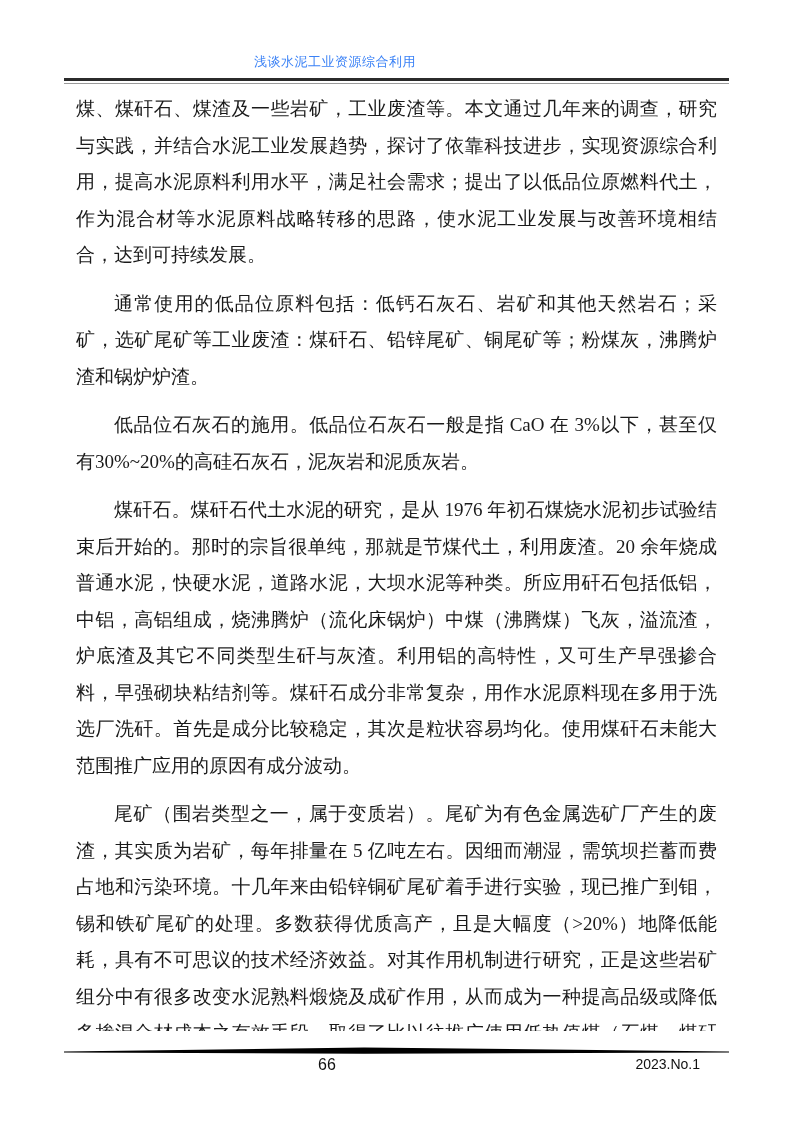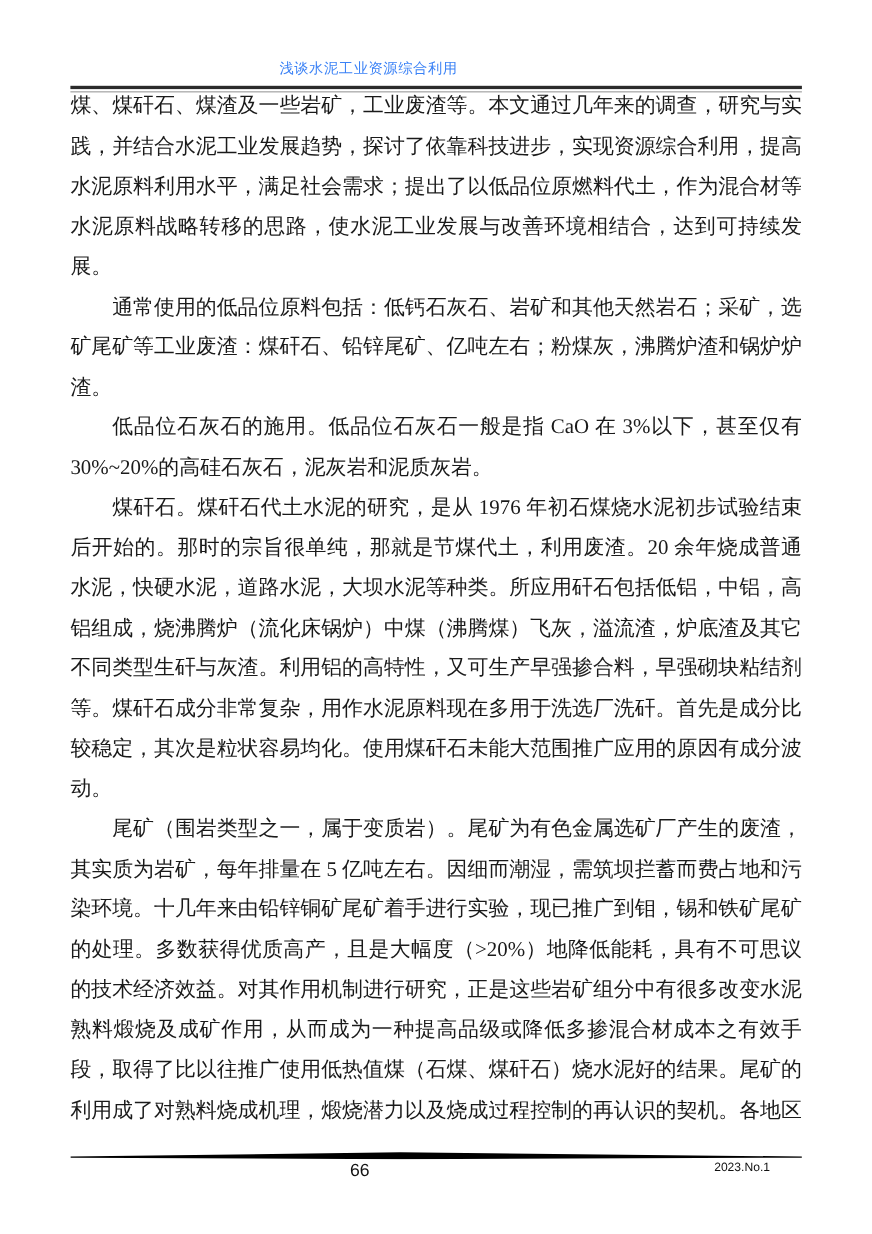--- a/index.html
+++ b/index.html
@@ -53,21 +53,21 @@
     width: 665px;
     height: 952px;
     overflow: hidden;
     color: #1a1a1a;
     font-size: 19px;
     line-height: 36.5px;
     text-align: justify;
     text-justify: inter-ideograph;
   }
   .para {
-    margin: 0;
+    margin: 12px;
     padding: 0;
   }
   .para-indent {
     text-indent: 2em;
   }
 
   
   .footer-rule {
     position: absolute;
     top: 1047px;
@@ -83,38 +83,38 @@
     font-family: "Liberation Sans", sans-serif;
     font-size: 16px;
     color: #111111;
   }
   .footer-issue {
     position: absolute;
     top: 1056px;
     left: 700px;
     transform: translateX(-100%);
     font-family: "Liberation Sans", sans-serif;
-    font-size: 11px;
+    font-size: 14px;
     color: #111111;
     white-space: nowrap;
     text-align: right;
   }
 </style>
 </head>
 <body>
 
 <div class="page">
 
   <div class="header-title">浅谈水泥工业资源综合利用</div>
   <div class="header-rule-dark"></div>
   <div class="header-rule-light"></div>
 
   <div class="body-text">
     <p class="para">煤、煤矸石、煤渣及一些岩矿，工业废渣等。本文通过几年来的调查，研究与实践，并结合水泥工业发展趋势，探讨了依靠科技进步，实现资源综合利用，提高水泥原料利用水平，满足社会需求；提出了以低品位原燃料代土，作为混合材等水泥原料战略转移的思路，使水泥工业发展与改善环境相结合，达到可持续发展。</p>
-    <p class="para para-indent">通常使用的低品位原料包括：低钙石灰石、岩矿和其他天然岩石；采矿，选矿尾矿等工业废渣：煤矸石、铅锌尾矿、亿吨左右；粉煤灰，沸腾炉渣和锅炉炉渣。</p>
+    <p class="para para-indent">通常使用的低品位原料包括：低钙石灰石、岩矿和其他天然岩石；采矿，选矿尾矿等工业废渣：煤矸石、铅锌尾矿、铜尾矿等；粉煤灰，沸腾炉渣和锅炉炉渣。</p>
     <p class="para para-indent">低品位石灰石的施用。低品位石灰石一般是指 CaO 在 3%以下，甚至仅有30%~20%的高硅石灰石，泥灰岩和泥质灰岩。</p>
     <p class="para para-indent">煤矸石。煤矸石代土水泥的研究，是从 1976 年初石煤烧水泥初步试验结束后开始的。那时的宗旨很单纯，那就是节煤代土，利用废渣。20 余年烧成普通水泥，快硬水泥，道路水泥，大坝水泥等种类。所应用矸石包括低铝，中铝，高铝组成，烧沸腾炉（流化床锅炉）中煤（沸腾煤）飞灰，溢流渣，炉底渣及其它不同类型生矸与灰渣。利用铝的高特性，又可生产早强掺合料，早强砌块粘结剂等。煤矸石成分非常复杂，用作水泥原料现在多用于洗选厂洗矸。首先是成分比较稳定，其次是粒状容易均化。使用煤矸石未能大范围推广应用的原因有成分波动。</p>
     <p class="para para-indent">尾矿（围岩类型之一，属于变质岩）。尾矿为有色金属选矿厂产生的废渣，其实质为岩矿，每年排量在 5 亿吨左右。因细而潮湿，需筑坝拦蓄而费占地和污染环境。十几年来由铅锌铜矿尾矿着手进行实验，现已推广到钼，锡和铁矿尾矿的处理。多数获得优质高产，且是大幅度（&gt;20%）地降低能耗，具有不可思议的技术经济效益。对其作用机制进行研究，正是这些岩矿组分中有很多改变水泥熟料煅烧及成矿作用，从而成为一种提高品级或降低多掺混合材成本之有效手段，取得了比以往推广使用低热值煤（石煤、煤矸石）烧水泥好的结果。尾矿的利用成了对熟料烧成机理，煅烧潜力以及烧成过程控制的再认识的契机。各地区尾矿组成不同，其增加强度和降低煤耗程度亦不同。需因地制宜地选择使用。</p>
 
   </div>
 
   <svg class="footer-rule" viewBox="0 0 665 7" preserveAspectRatio="none">
     <polygon points="0,4.4 300,0.5 665,4.4 665,5.4 300,6.8 0,5.4" fill="#000000"></polygon>
   </svg>
   <div class="footer-page-number">66</div>

